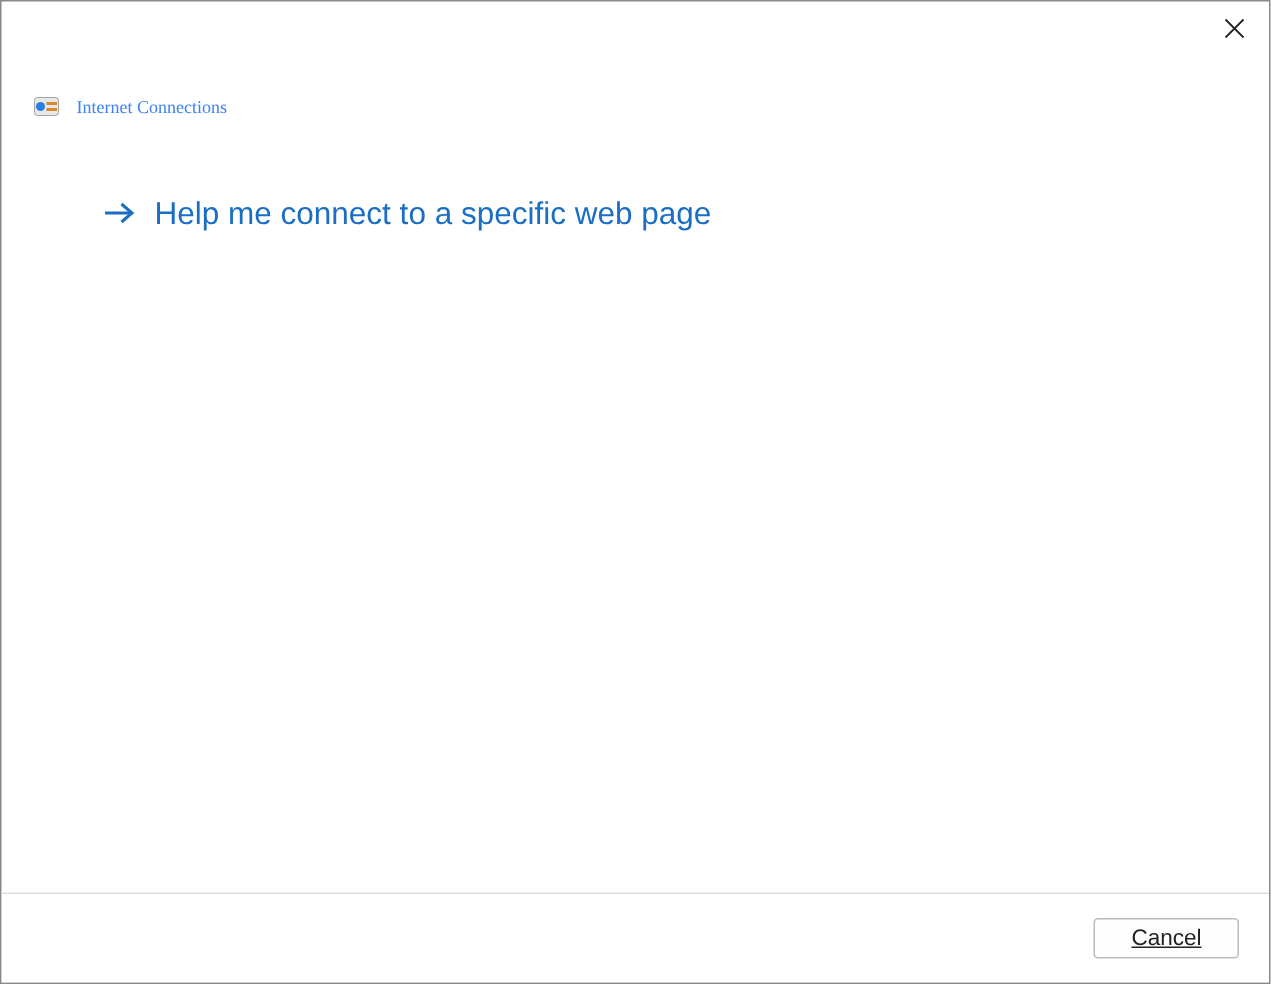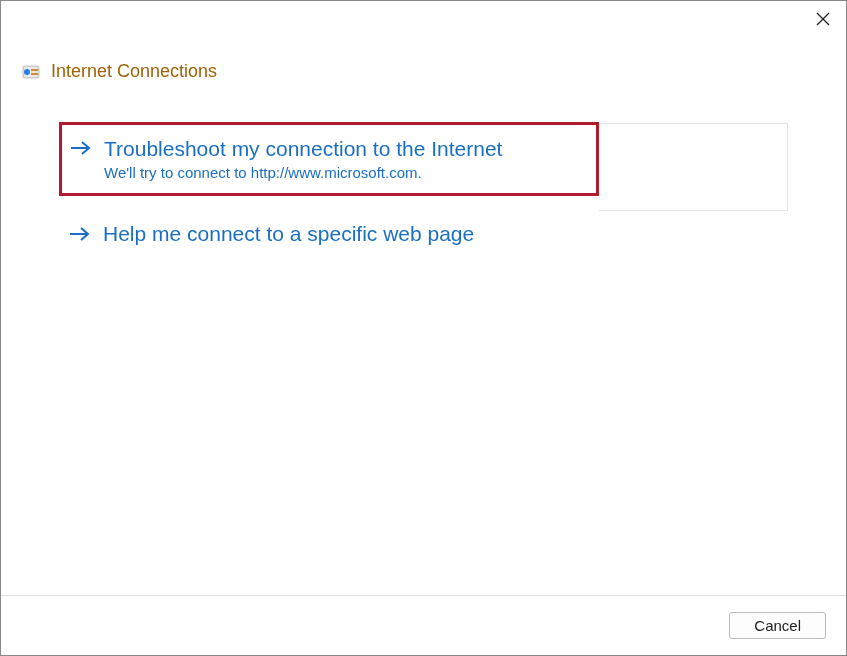--- a/index.html
+++ b/index.html
@@ -28,22 +28,23 @@
       align-items: center;
       gap: 10px;
       padding: 60px 0 0 20px;
     }
     .title-icon {
       width: 20px;
       height: 20px;
       display: inline-block;
     }
     .title-text {
-      font-size: 18px;
-      color: #a16207;
+      font-size: 12px;
+      color: #3b82f6;
+      font-family: Liberation Serif, serif;
     }
     .content {
       padding: 40px 58px 0 58px;
     }
     .heading {
       font-size: 23px;
       color: #003399;
       font-weight: 400;
       margin-bottom: 150px;
     }
@@ -100,20 +101,21 @@
     }
     .cancel-btn {
       font-family: inherit;
       font-size: 15px;
       padding: 4px 24px;
       background: #fdfdfd;
       border: 1px solid #bbb;
       border-radius: 3px;
       cursor: pointer;
       color: #222;
+      text-decoration: underline;
     }
   </style>
 </head>
 <body>
 
 <button class="close-btn">
   <span>
     <svg width="14" height="14" viewBox="0 0 14 14">
         <line x1="1" y1="1" x2="13" y2="13" stroke="#222" stroke-width="1.2"></line>
         <line x1="13" y1="1" x2="1" y2="13" stroke="#222" stroke-width="1.2"></line>
@@ -130,35 +132,20 @@
       <rect x="10" y="11" width="7" height="2" fill="#d88a2a"></rect>
     </svg>
   </span>
   <span class="title-text">Internet Connections</span>
 </div>
 
 <div class="content">
 
   <div class="options-area">
 
-    <div style="display:flex;">
-      <div class="option highlighted" style="flex:0 0 540px;">
-        <span class="arrow-icon">
-          <svg width="22" height="18" viewBox="0 0 22 18">
-              <line x1="1" y1="9" x2="18" y2="9" stroke="#1a6fc4" stroke-width="2"></line>
-              <polyline points="12,3 19,9 12,15" fill="none" stroke="#1a6fc4" stroke-width="2"></polyline>
-            </svg>
-        </span>
-        <div class="option-texts">
-          <span class="option-title">Troubleshoot my connection to the Internet</span>
-          <span class="option-sub">We'll try to connect to http://www.microsoft.com.</span>
-        </div>
-      </div>
-      <div style="flex:1;border:1px solid #e4e4e4;border-left:none;margin:1px 0;"></div>
-    </div>
 
     <div class="option2">
       <span class="arrow-icon">
         <svg width="22" height="18" viewBox="0 0 22 18">
             <line x1="1" y1="9" x2="18" y2="9" stroke="#1a6fc4" stroke-width="2"></line>
             <polyline points="12,3 19,9 12,15" fill="none" stroke="#1a6fc4" stroke-width="2"></polyline>
           </svg>
       </span>
       <span class="option-title">Help me connect to a specific web page</span>
     </div>

